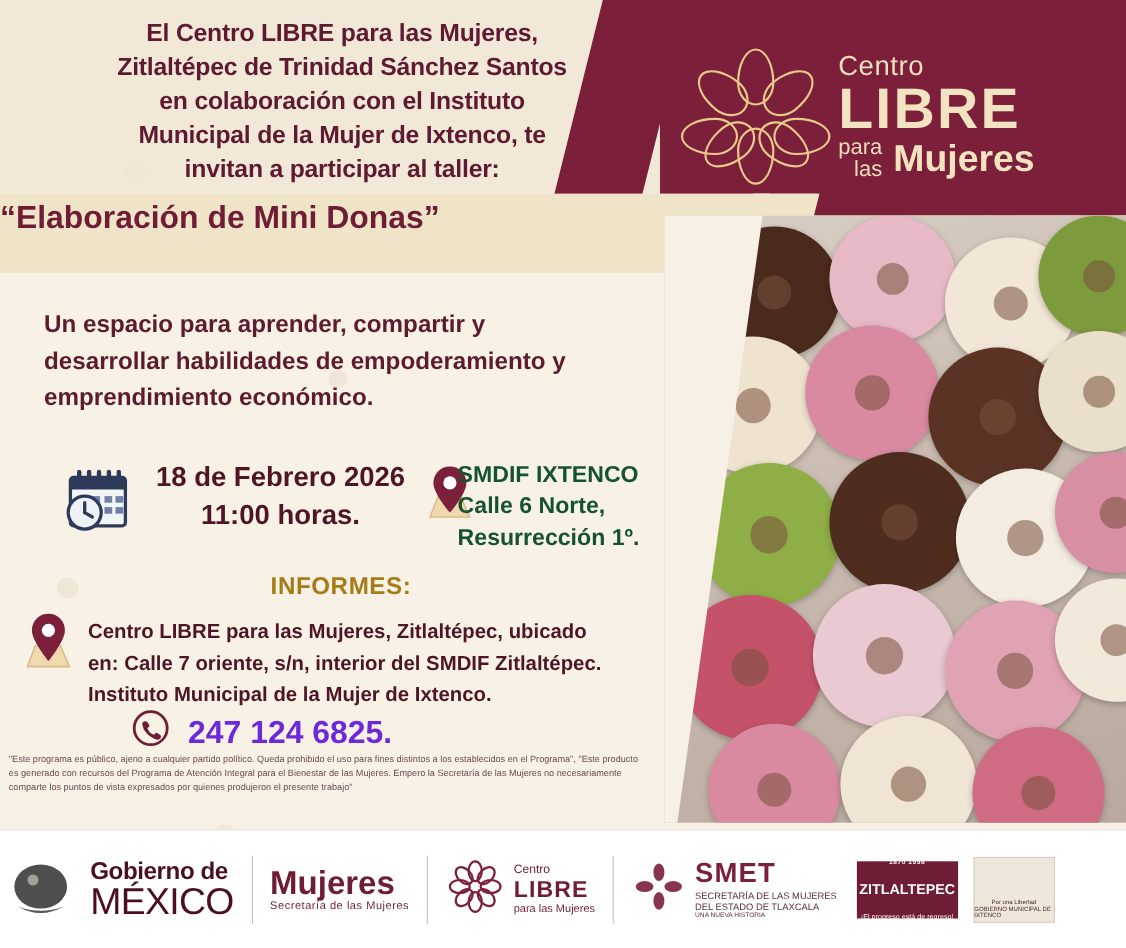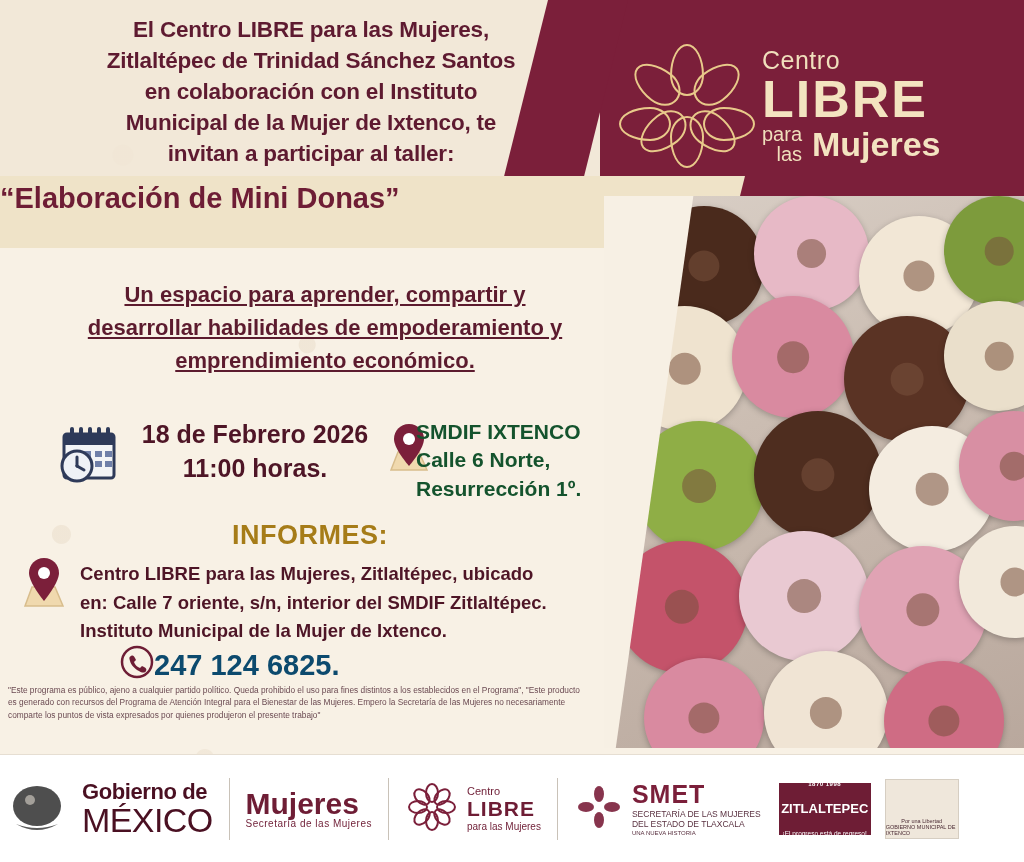--- a/index.html
+++ b/index.html
@@ -101,49 +101,48 @@
   }
   .title-text {
     position:absolute; left:0; top:182px; width: 640px;
     text-align:left;
     font-size: 29px; font-weight:700; color:#6e1d35;
   }
 
   
   .desc {
     position:absolute; left: 40px; top: 278px; width: 570px;
-    text-align:center; color:#5c1b2e; font-size: 22px; line-height: 1.5;
+    text-align:left; color:#5c1b2e; font-size: 22px; line-height: 1.5;
     font-weight: 600;
-    text-decoration: underline;
   }
 
   
   .dateplace { position:absolute; left: 30px; top: 418px; width: 580px; height: 90px; }
   .date-block { position:absolute; left: 80px; top: 0; width: 290px; text-align:center;
     font-size: 25px; font-weight: 700; color:#4e1526; line-height:1.35; }
   .cal-icon { position:absolute; left: 28px; top: 6px; width: 62px; height: 62px; }
   .place-block { position:absolute; left: 386px; top: 0; width: 220px;
     font-size: 21px; font-weight:700; color:#14532d; line-height:1.35; text-align:left;}
   .pin-icon { position:absolute; left: 358px; top: 4px; width: 42px; height: 52px; }
 
   
   .informes-title {
     position:absolute; left:0; top: 520px; width: 620px; text-align:center;
-    font-size: 27px; font-weight:700; color:#a67c18; letter-spacing:.5px;
+    font-size: 22px; font-weight:700; color:#a67c18; letter-spacing:.5px;
   }
   .informes-body {
     position:absolute; left: 80px; top: 560px; width: 525px;
     font-size: 18.5px; font-weight:700; color:#4e1526; line-height: 1.55;
   }
   .pin-icon2 { position:absolute; left: 22px; top: 556px; width: 44px; height: 54px; }
 
   .phone-row {
     position:absolute; left: 120px; top: 645px; width: 420px;
-    display:flex; align-items:center; gap: 0;
-    font-size: 29px; font-weight:700; color:#0c4a6e;
+    display:flex; align-items:center; gap: 17px;
+    font-size: 29px; font-weight:700; color:#6d28d9;
   }
 
   
   .legal {
     position:absolute; left: 8px; top: 684px; width: 580px;
     font-size: 8.3px; color:#6b4a52; line-height: 1.5; text-align:left;
   }
 
   
   .photo {

